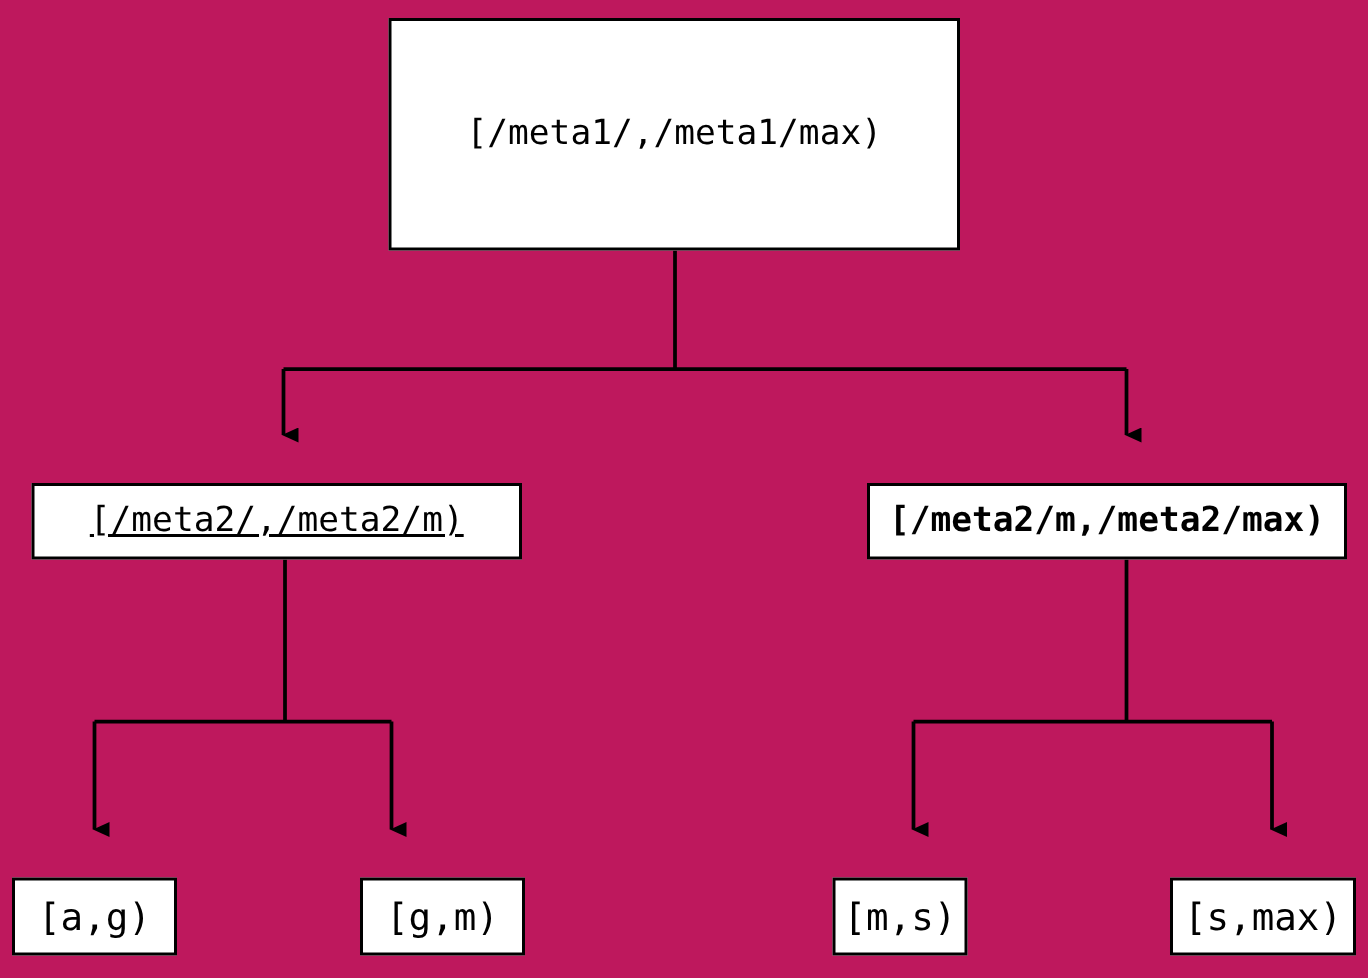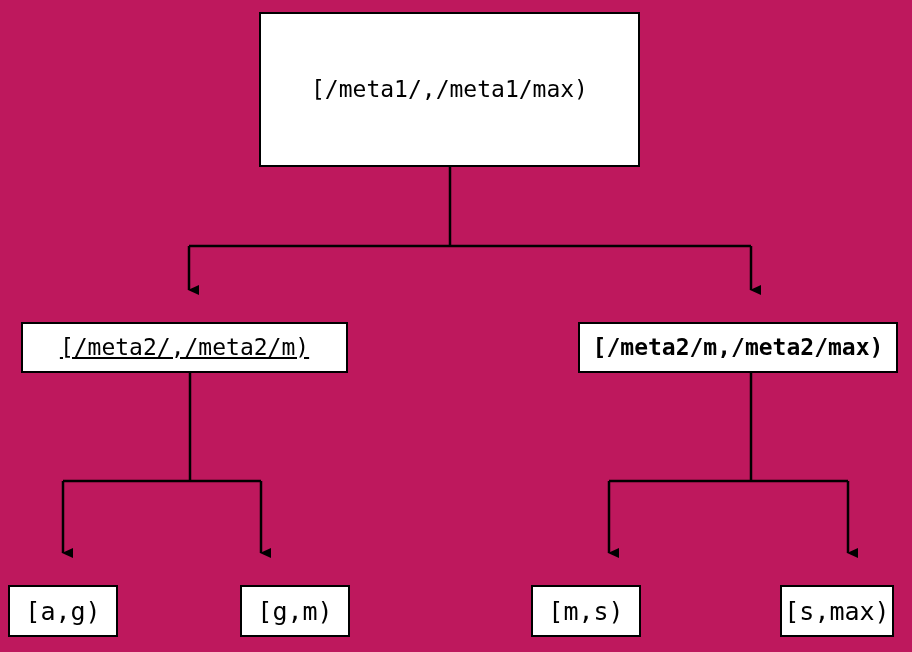--- a/index.html
+++ b/index.html
@@ -71,22 +71,22 @@
   #node-meta2-low .node-label,
   #node-meta2-high .node-label { font-size: 23px; }
   
   .leaf-box {
     top: 585px;
     height: 52px;
   }
   .leaf-box .node-label { font-size: 25px; }
   #node-leaf-ag   { left: 8px;   width: 110px; }
   #node-leaf-gm   { left: 206px; width: 110px; margin-left: 34px; }
-  #node-leaf-ms   { left: 531px; width: 110px; }
-  #node-leaf-smax { left: 780px; width: 114px; }
+  #node-leaf-ms   { left: 555px; width: 90px; }
+  #node-leaf-smax { left: 780px; width: 124px; }
 </style>
 </head>
 <body>
 
 <div id="diagram-root">
 
   <svg id="edge-layer" width="912" height="652" viewBox="0 0 912 652" xmlns="http://www.w3.org/2000/svg">
     <defs>
       <marker id="arrow-down" markerWidth="14" markerHeight="14" refX="5" refY="10" orient="auto" markerUnits="userSpaceOnUse">
         <path d="M 0 0 L 10 0 L 5 11 Z" fill="#000000"></path>

